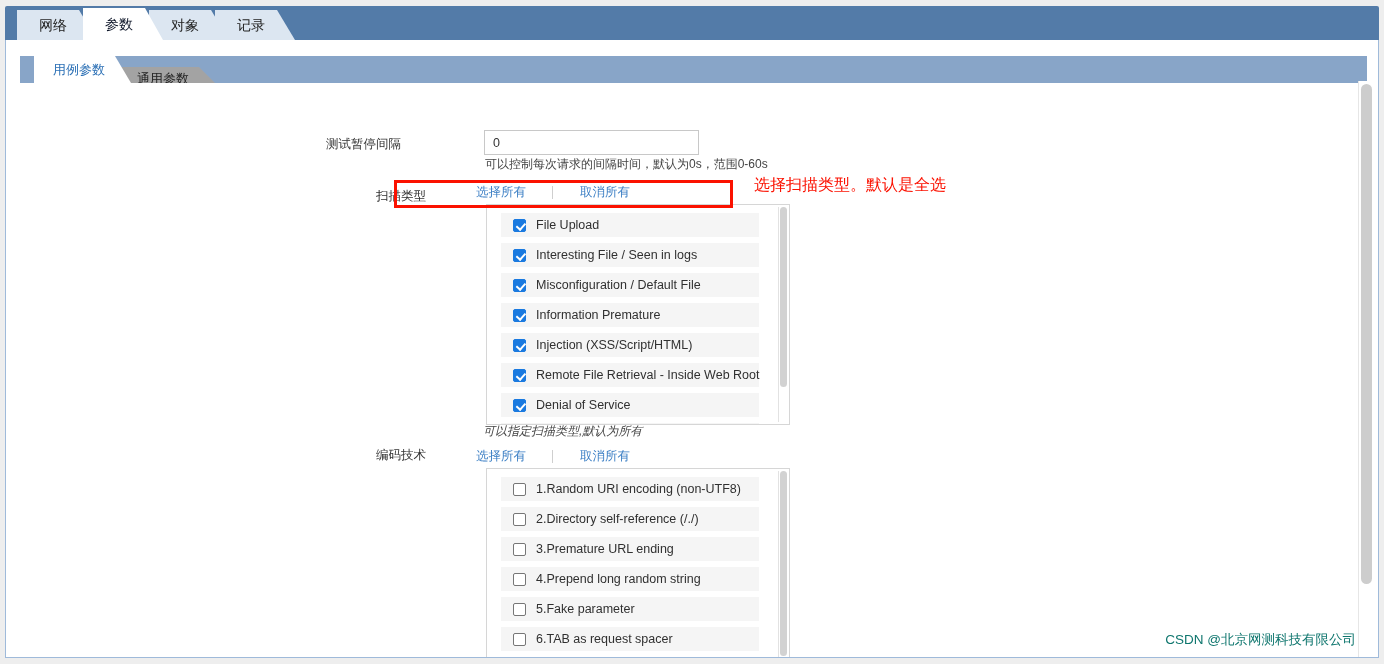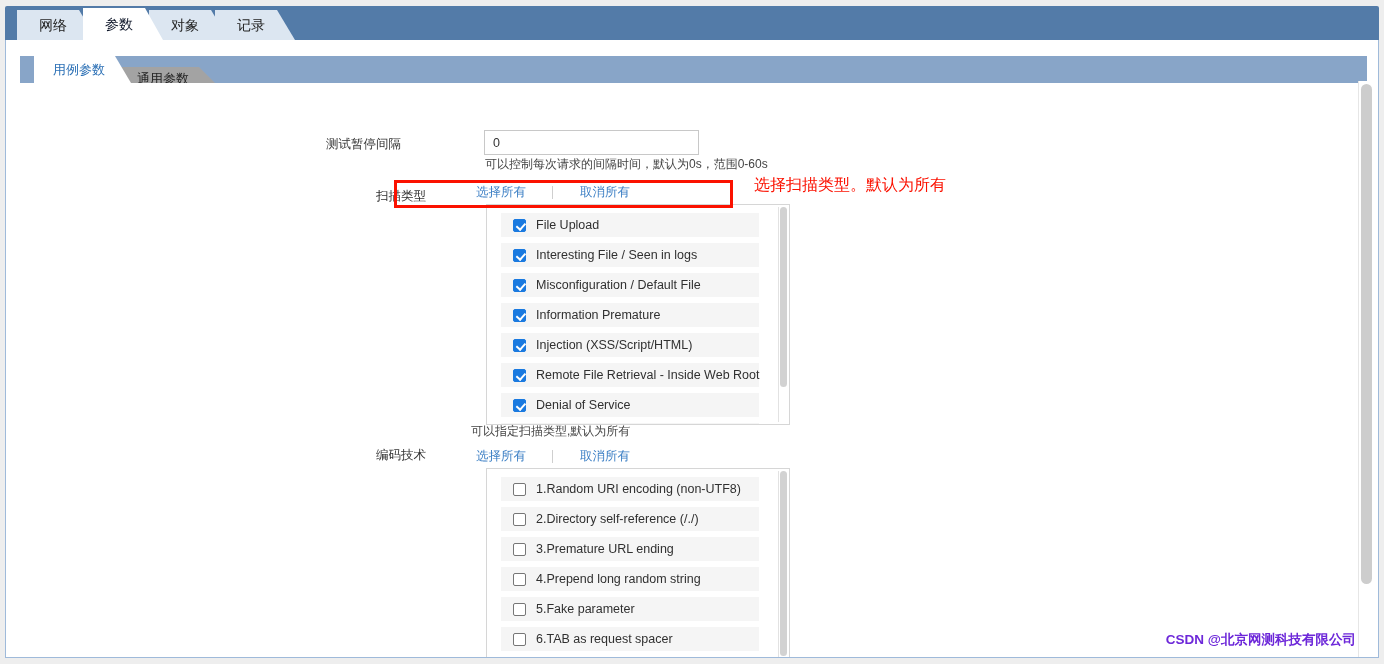--- a/index.html
+++ b/index.html
@@ -219,21 +219,21 @@
     border-left: 1px solid #e2e2e2;
   }
   .vthumb {
     position: absolute;
     left: 1px; top: 0;
     width: 7px;
     background: #d2d2d2;
     border-radius: 4px;
   }
 
-  #scan-hint { left: 465px; top: 383px; }
+  #scan-hint { left: 477px; top: 383px; font-style: italic; }
 
   
   #red-box {
     position: absolute;
     left: 388px; top: 140px;
     width: 339px; height: 28px;
     border: 3px solid #fb1100;
     pointer-events: none;
   }
   #red-note {
@@ -243,23 +243,22 @@
     color: #fb1100;
     white-space: nowrap;
     font-family: "DejaVu Sans", sans-serif;
   }
 
   
   #watermark {
     position: absolute;
     right: 22px; bottom: 8px;
     font-size: 13.5px;
-    color: #6d28d9;
-    white-space: nowrap;
-    font-weight: bold;
+    color: #0f766e;
+    white-space: nowrap;
   }
 
   
   #outer-scroll {
     position: absolute;
     right: 5px; top: 41px;
     width: 15px; height: 617px;
     background: #ffffff;
     border-left: 1px solid #e6e6e6;
   }
@@ -375,21 +374,21 @@
             <span class="clabel">6.TAB as request spacer</span>
           </div>
           <div class="citem"></div>
         </div>
       <div class="vscroll">
         <div class="vthumb" style="top:0;height:185px;"></div>
       </div>
     </div>
 
     <div id="red-box"></div>
-    <div id="red-note">选择扫描类型。默认为所有</div>
+    <div id="red-note">选择扫描类型。默认是全选</div>
 
     <div id="watermark">CSDN @北京网测科技有限公司</div>
 
     <div id="outer-scroll">
       <div id="outer-thumb"></div>
     </div>
 
   </div>
 </div>
 

